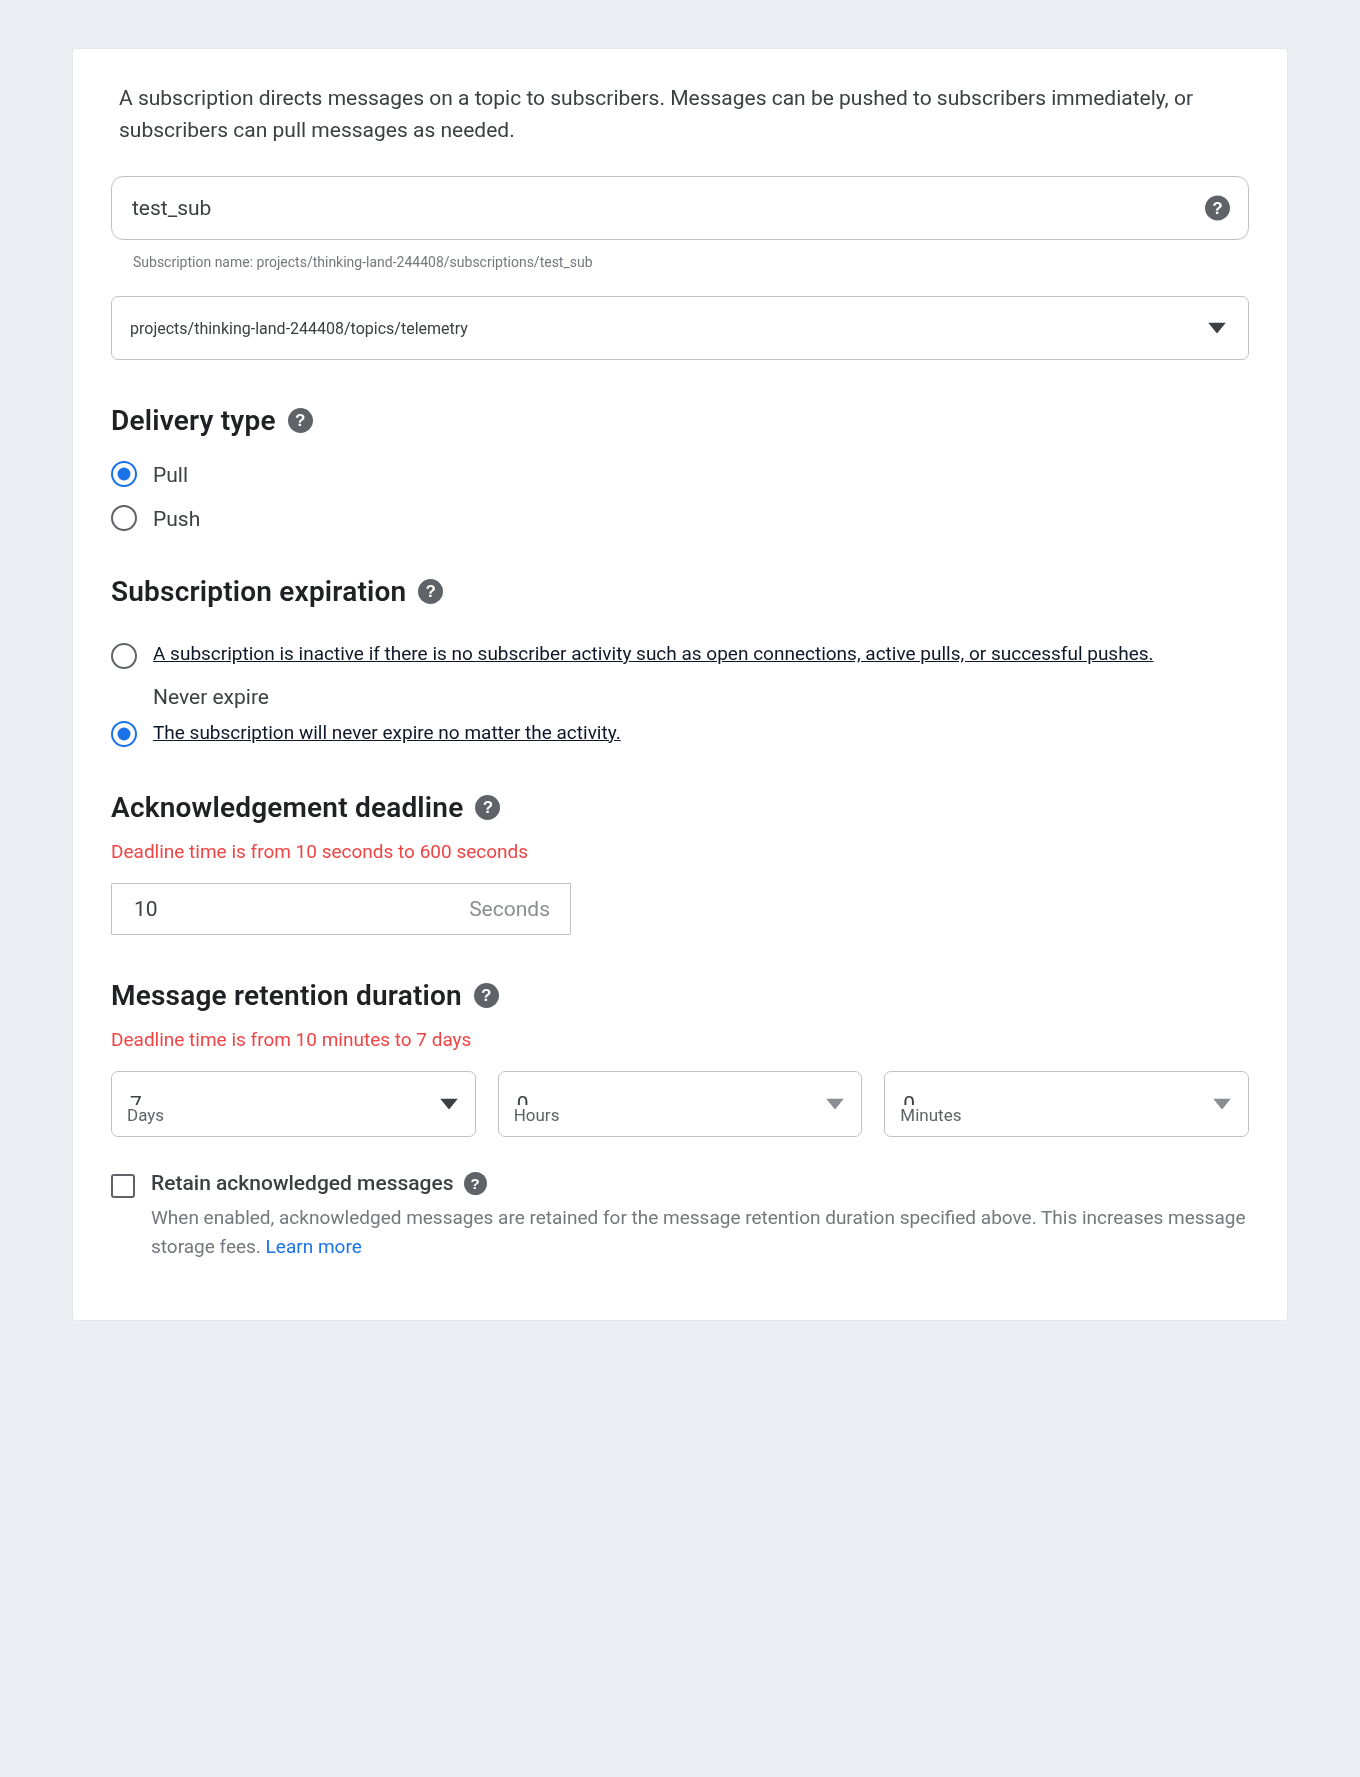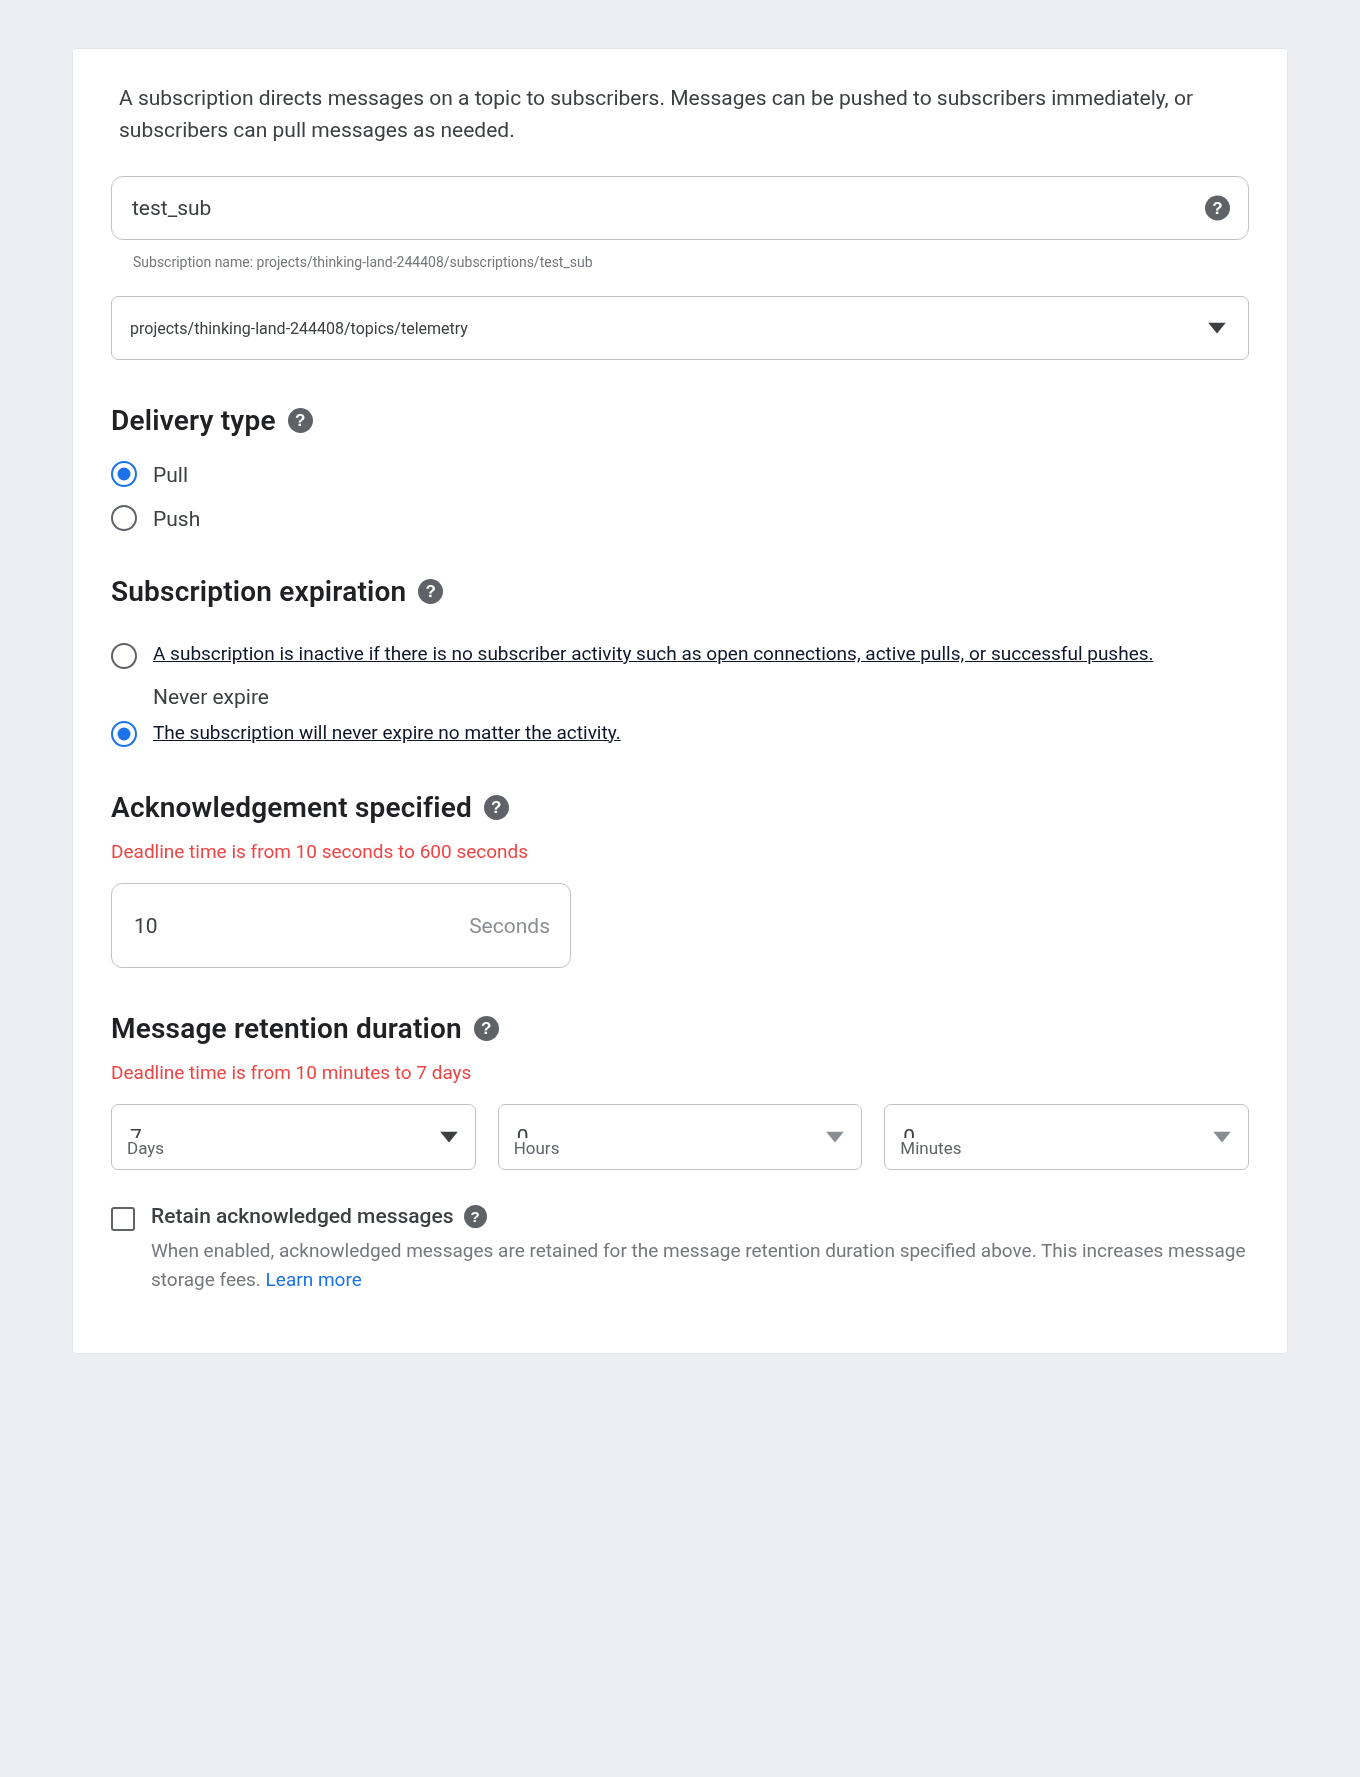--- a/index.html
+++ b/index.html
@@ -120,23 +120,23 @@
     background: #1a73e8;
   }
   .radio-body { flex: 1; }
   .radio-label { font-size: 21px; color: #3c4043; }
   .radio-desc  { font-size: 19px; color: #0f172a; margin-top: 10px; line-height: 1.5; text-decoration: underline; }
 
   
   .inline-field {
     display: inline-flex; align-items: center;
     border: 1.5px solid #bfc2c7;
-    border-radius: 11px;
+    border-radius: 1px;
     padding: 0 20px;
-    height: 85px;
+    height: 52px;
     width: 460px;
     font-size: 21px;
   }
   .inline-field input {
     flex: 1; border: none; outline: none;
     font-size: 21px; font-family: inherit; color: #3c4043;
     background: transparent;
   }
   .inline-field .suffix { color: #8a8d92; }
 
@@ -261,21 +261,21 @@
         <span class="radio selected"></span>
         <div class="radio-body">
           <div class="radio-label">Never expire</div>
           <div class="radio-desc">The subscription will never expire no matter the activity.</div>
         </div>
       </div>
     </div>
 
     <div class="section">
       <h2 class="section-h">
-        <span>Acknowledgement specified</span>
+        <span>Acknowledgement deadline</span>
         <span class="q">?</span>
       </h2>
       <p class="subtext">Deadline time is from 10 seconds to 600 seconds</p>
       <div class="inline-field">
         <input type="text" value="10" style="">
         <span class="suffix">Seconds</span>
       </div>
     </div>
 
     <div class="section">

